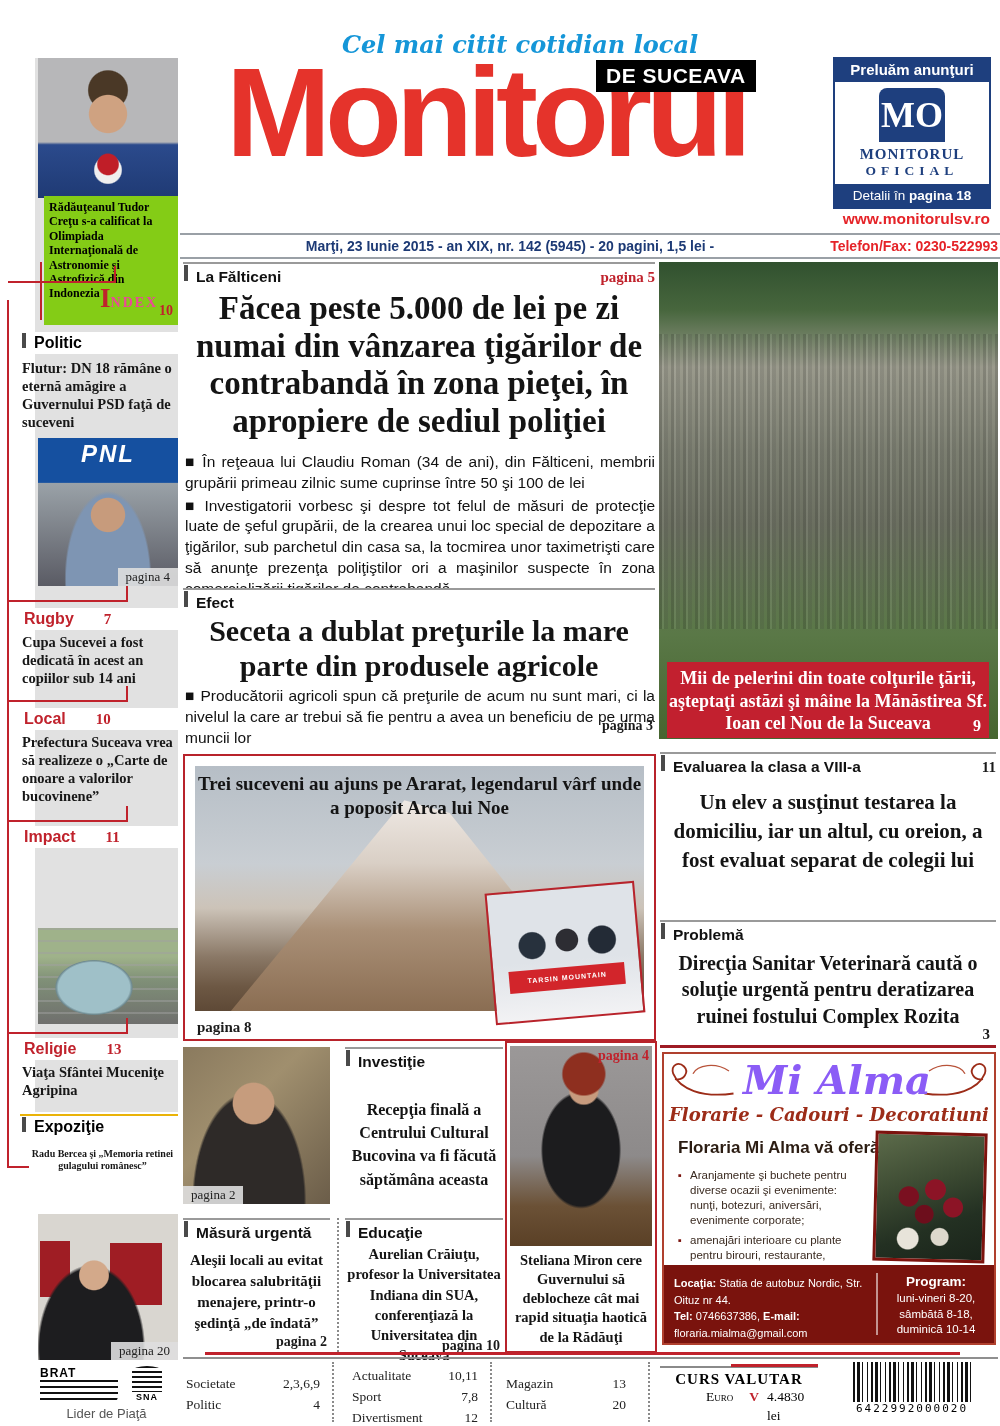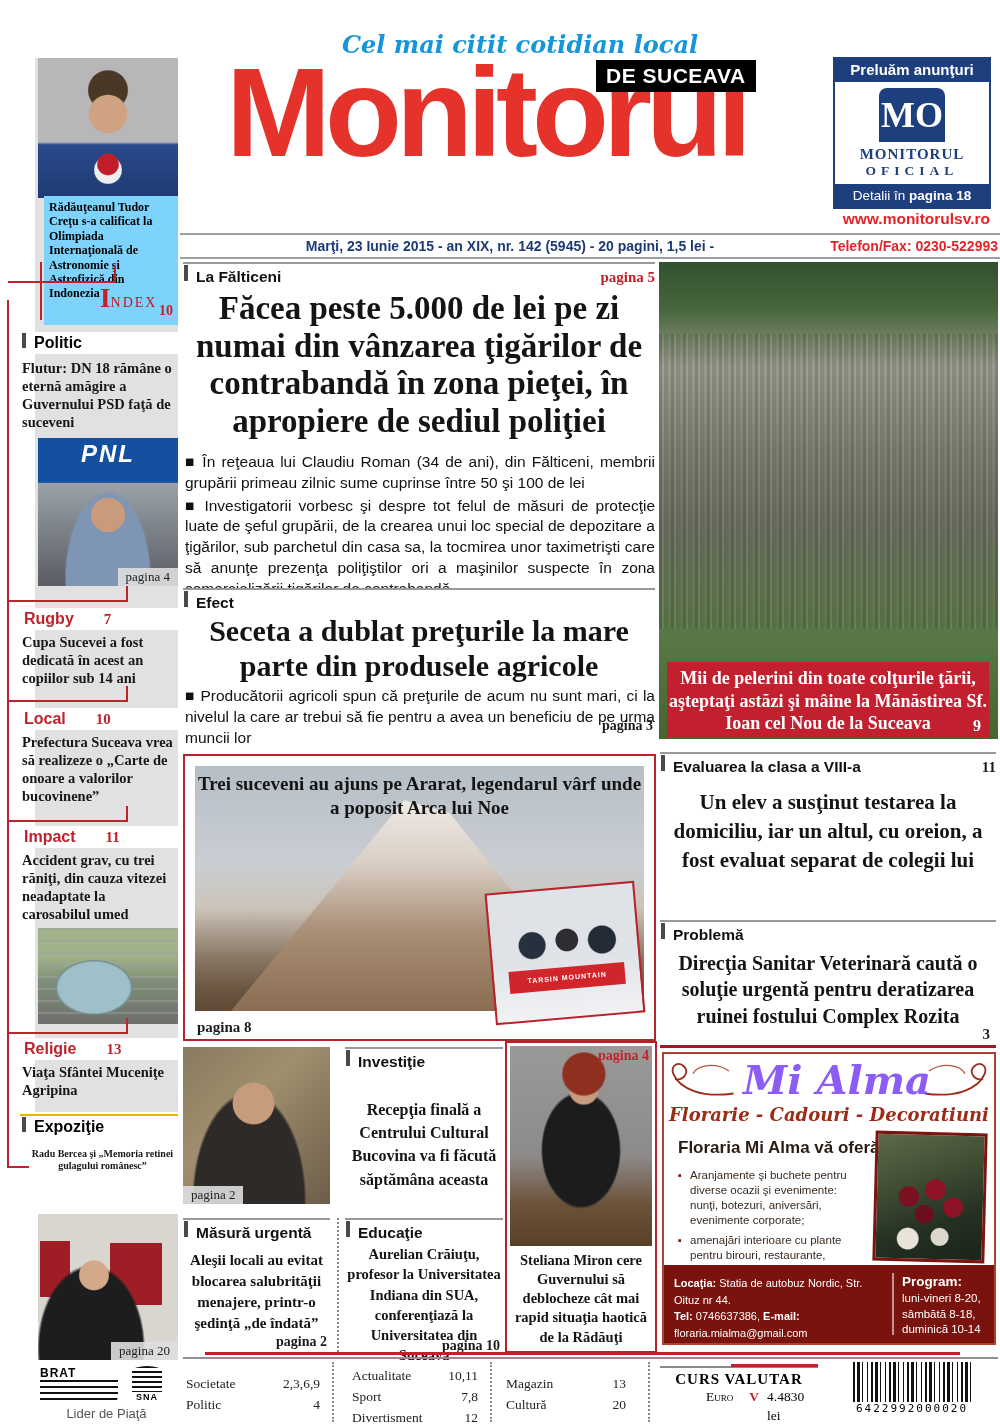--- a/index.html
+++ b/index.html
@@ -63,21 +63,21 @@
   .adbox { position:absolute; left:662px; top:1052px; width:334px; height:293px; border:2px solid #b0402e; background:#fff; overflow:hidden; }
   .adbox .t { position:absolute; top:2px; left:0; width:100%; text-align:center; font-family:"DejaVu Serif", serif; font-style:italic; font-weight:700; font-size:40px; color:#8b5cf6;margin-left:8px; }
   .adbox .st { position:absolute; top:50px; left:0; width:100%; text-align:center; font-family:"DejaVu Serif", serif; font-style:italic; font-weight:700; font-size:18px; color:#9c2c18; }
   .adbox .intro { position:absolute; left:14px; top:84px; font-weight:bold; font-size:17px; color:#2b1c12; }
   .adbox ul { position:absolute; left:14px; top:114px; width:188px; list-style:none; }
   .adbox li { font-size:11.5px; line-height:1.3; color:#3a2a20; margin-bottom:5px; padding-left:12px; position:relative; }
   .adbox li::before { content:"▪"; position:absolute; left:0; top:0; color:#7a130d; font-size:11px; }
   .adfoot { position:absolute; left:0; right:0; bottom:0; height:78px; background:#7a130d; color:#fff; display:flex; }
   .adfoot .lft { flex:1; padding:10px 10px 8px; font-size:11px; line-height:1.5; }
   .adfoot .div { width:2px; background:rgba(255,255,255,.55); margin:8px 0; }
-  .adfoot .rgt { width:100px; padding:8px 8px 0; text-align:left; font-size:11.5px; line-height:1.35; }
+  .adfoot .rgt { width:116px; padding:8px 8px 0; text-align:center; font-size:11.5px; line-height:1.35; }
 
   
   .fgroup { position:absolute; font-family:"Liberation Serif", serif; font-size:13.5px; color:#222; }
   .fgroup .row { display:flex; justify-content:space-between; line-height:1.55; }
   .curs { position:absolute; left:660px; top:1366px; width:158px; border-top:2px solid #8a8a8a; border-bottom:2px solid #8a8a8a; padding:3px 6px 4px; }
   .curs::before { content:""; position:absolute; top:-4px; right:0; width:55%; height:3px; background:#c0222c; }
   .curs::after { content:""; position:absolute; bottom:-4px; left:0; width:55%; height:3px; background:#c0222c; }
   .curs .t { text-align:center; font-family:"Liberation Serif", serif; font-weight:700; font-size:15px; letter-spacing:1px; }
   .curs .row { display:flex; align-items:baseline; font-family:"Liberation Serif", serif; font-size:13.5px; line-height:1.4; }
   .curs .nm { width:52px; font-variant:small-caps; font-weight:400;margin-left:40px; }
@@ -122,30 +122,30 @@
 
   <div class="strip"></div>
 
   <div class="ph" style="left:38px; top:58px; width:140px; height:140px;
     background-image:
       radial-gradient(circle at 50% 76%, #c01e28 0 8%, transparent 9%),
       radial-gradient(circle at 50% 80%, #efefef 0 10%, transparent 11%),
       radial-gradient(circle at 50% 40%, #cfa281 0 17%, transparent 18%),
       radial-gradient(circle at 50% 23%, #4a3826 0 15%, transparent 16%),
       linear-gradient(180deg, #b7b7b9 60%, #2b4a8c 62%, #1f3a74 100%);"></div>
-  <div class="abs" style="left:44px; top:196px; width:134px; background:#7dd3fc; padding:4px 5px 6px;">
+  <div class="abs" style="left:44px; top:196px; width:134px; background:#84cc16; padding:4px 5px 6px;">
     <span class="serif" style="font-weight:700; font-size:12px; line-height:1.2; display:block;">Rădăuţeanul Tudor Creţu s-a calificat la Olimpiada Internaţională de Astronomie şi Astrofizică din Indonezia</span>
     <span class="pgred" style="display:block; text-align:right; font-size:14px; margin-top:2px;">10</span>
   </div>
 
   <div class="redline" style="left:8px; top:281px; width:108px; height:2px;"></div>
   <div class="redline" style="left:114px; top:266px; width:2px; height:17px;"></div>
   <div class="redline" style="left:40px; top:262px; width:2px; height:58px;"></div>
   <div class="abs" style="left:100px; top:283px;">
-    <span class="serif" style="color:#c0222c; font-weight:700; font-size:27px;">I</span><span class="serif" style="color:#b91c1c; font-weight:400; font-size:14px; letter-spacing:2px;">NDEX</span>
+    <span class="serif" style="color:#c0222c; font-weight:700; font-size:27px;">I</span><span class="serif" style="color:#ec4899; font-weight:700; font-size:14px; letter-spacing:2px;">NDEX</span>
   </div>
 
   <div class="redline" style="left:7px; top:300px; width:2px; height:868px;"></div>
 
   <div class="skick dark" style="top:332px;">
       <span class="lbl">Politic</span>
     </div>
   <div class="side-txt" style="left:22px; top:360px; width:152px;">Flutur: DN 18 rămâne o eternă amăgire a Guvernului PSD faţă de suceveni</div>
   <div class="ph" style="left:38px; top:438px; width:140px; height:148px;
     background-image:
@@ -171,21 +171,20 @@
       <span class="num">10</span>
     </div>
   <div class="side-txt" style="left:22px; top:734px; width:152px;">Prefectura Suceava vrea să realizeze o „Carte de onoare a valorilor bucovinene”</div>
 
   <div class="redline" style="left:7px; top:820px; width:121px; height:2px;"></div>
   <div class="redline" style="left:126px; top:806px; width:2px; height:16px;"></div>
   <div class="skick red" style="top:826px;">
       <span class="lbl">Impact</span>
       <span class="num">11</span>
     </div>
-  <div class="side-txt" style="left:22px; top:852px; width:152px;">Accident grav, cu trei răniţi, din cauza vitezei neadaptate la carosabilul umed</div>
   <div class="ph" style="left:38px; top:928px; width:140px; height:96px;
     background-image:
       radial-gradient(ellipse at 40% 62%, #9fc0c8 0 30%, #6f8a90 32%, transparent 33%),
       repeating-linear-gradient(0deg, transparent 0 10px, rgba(160,160,160,.5) 10px 12px),
       linear-gradient(180deg, #9fb28a 0 30%, #7f8f77 55%, #6f6f6d 100%);"></div>
 
   <div class="redline" style="left:7px; top:1032px; width:121px; height:2px;"></div>
   <div class="redline" style="left:126px; top:1018px; width:2px; height:16px;"></div>
   <div class="skick red" style="top:1038px;">
       <span class="lbl">Religie</span>

